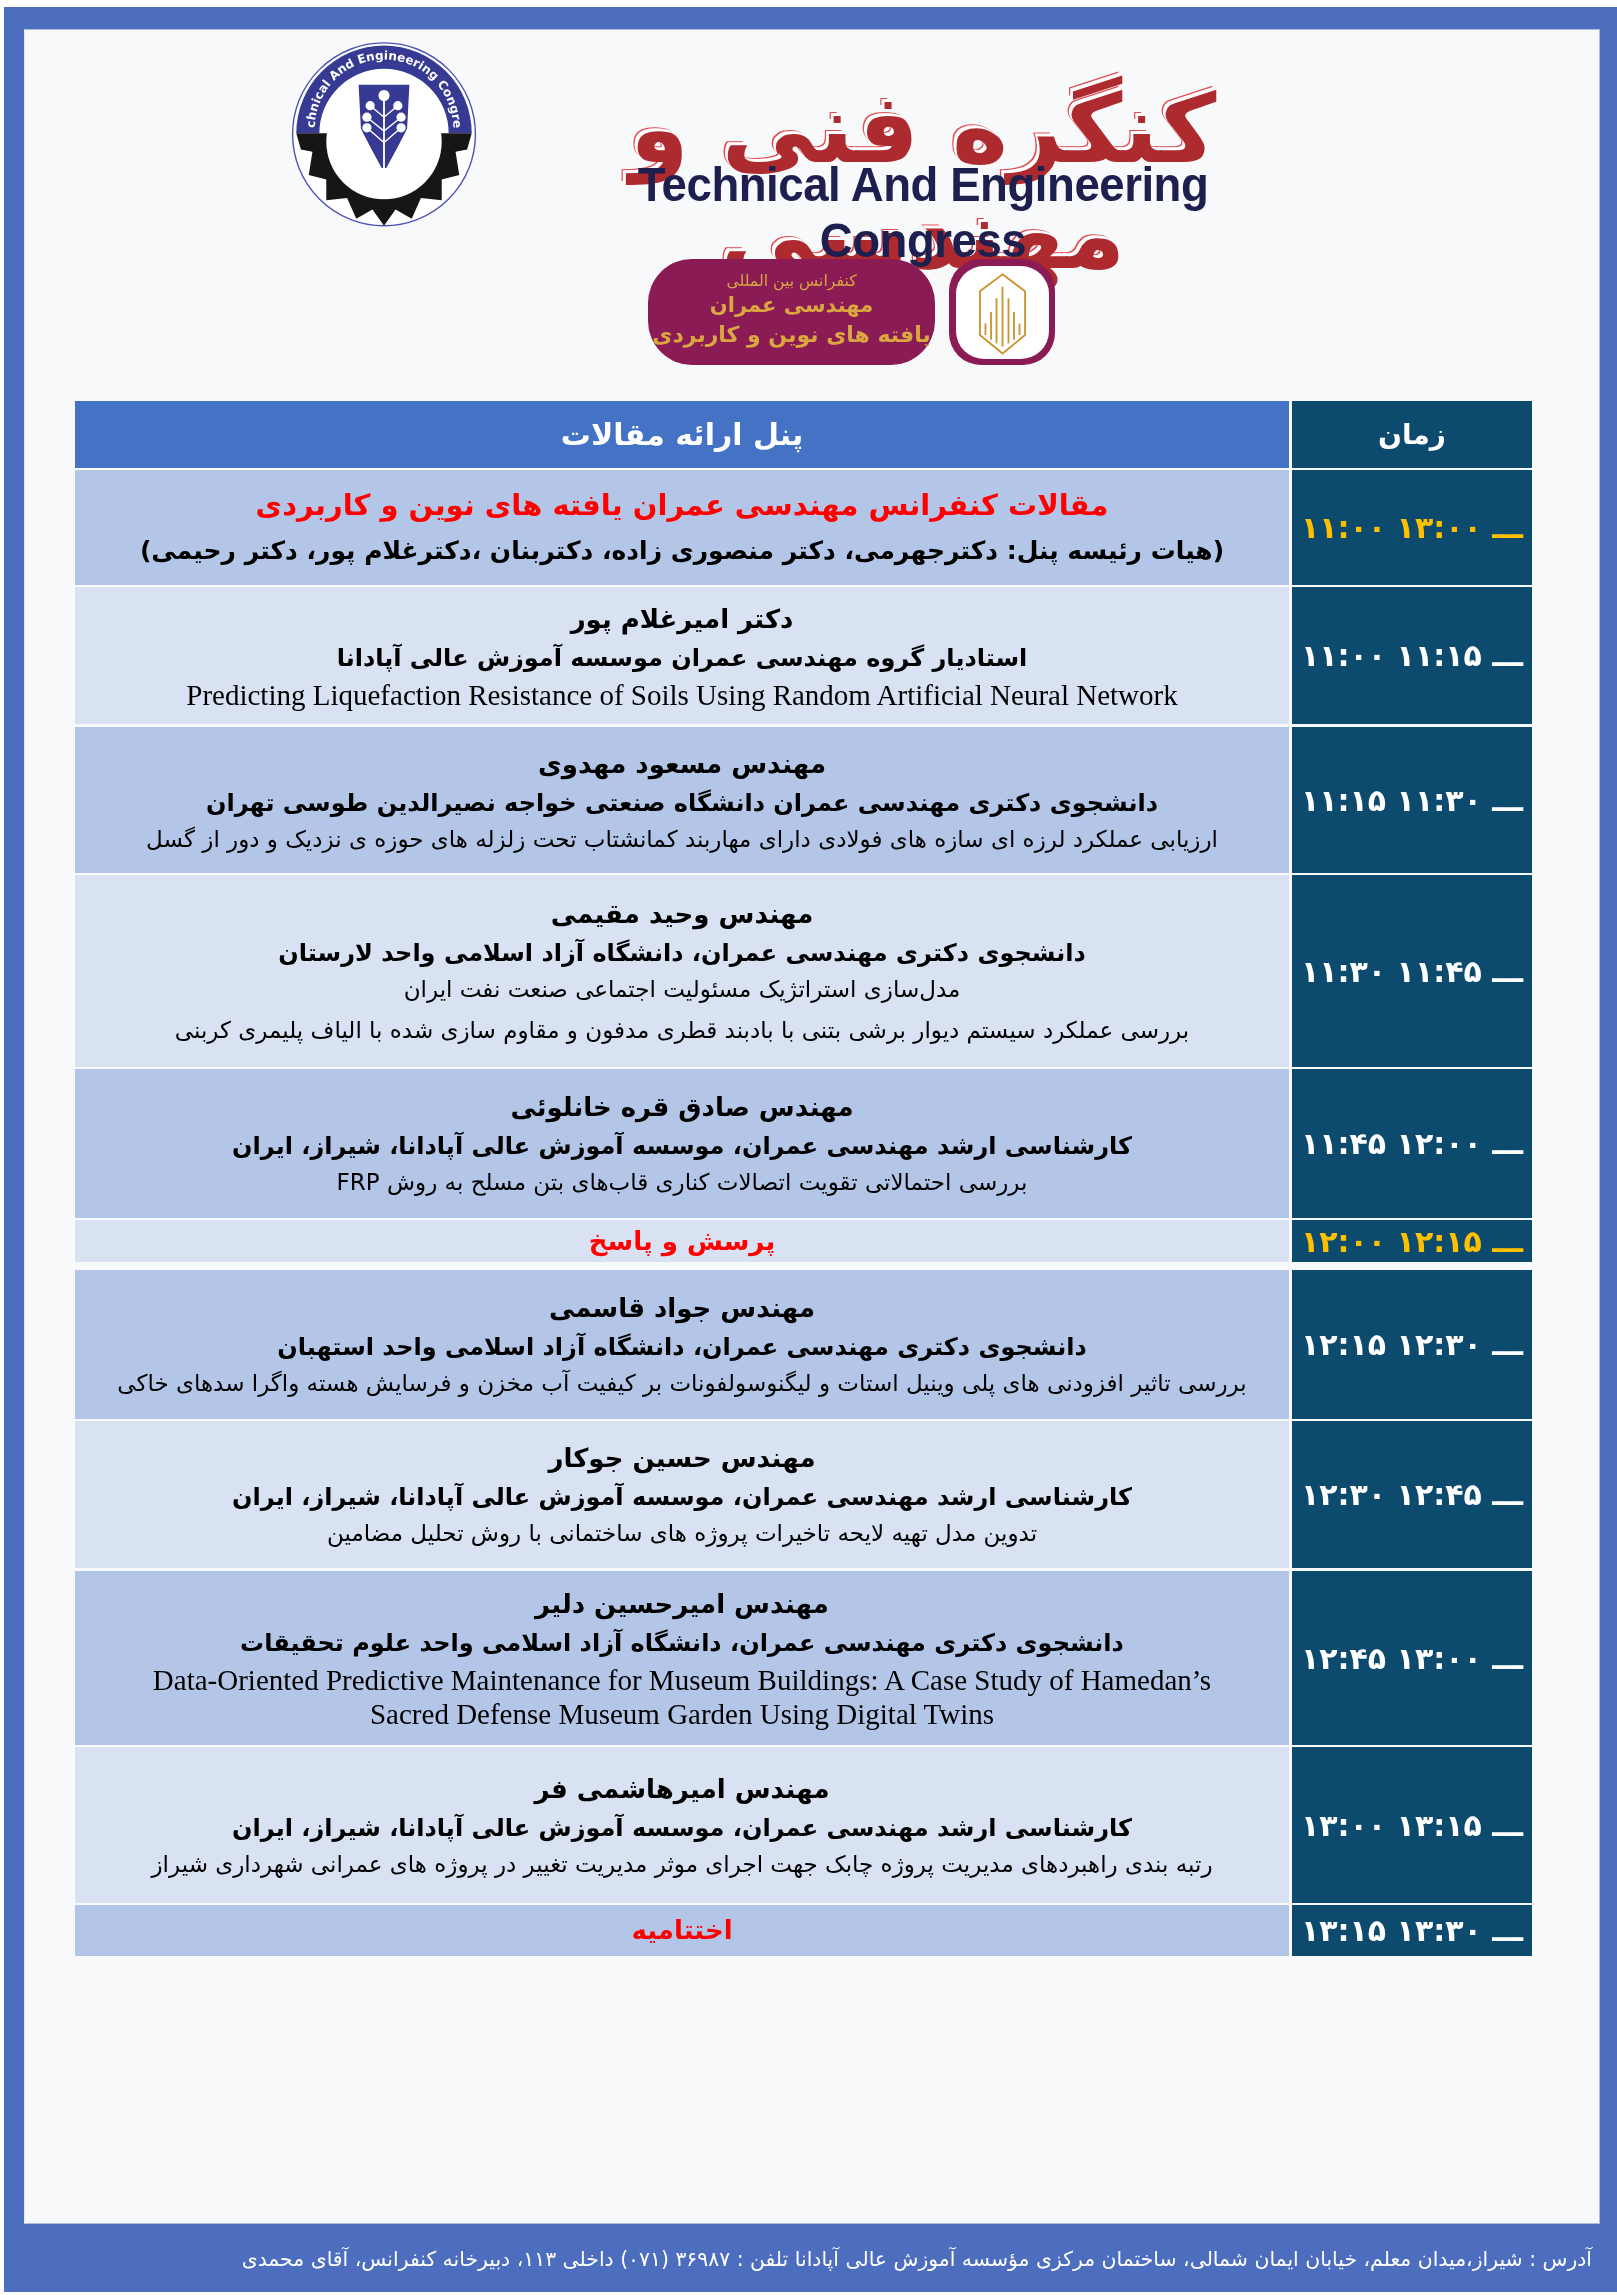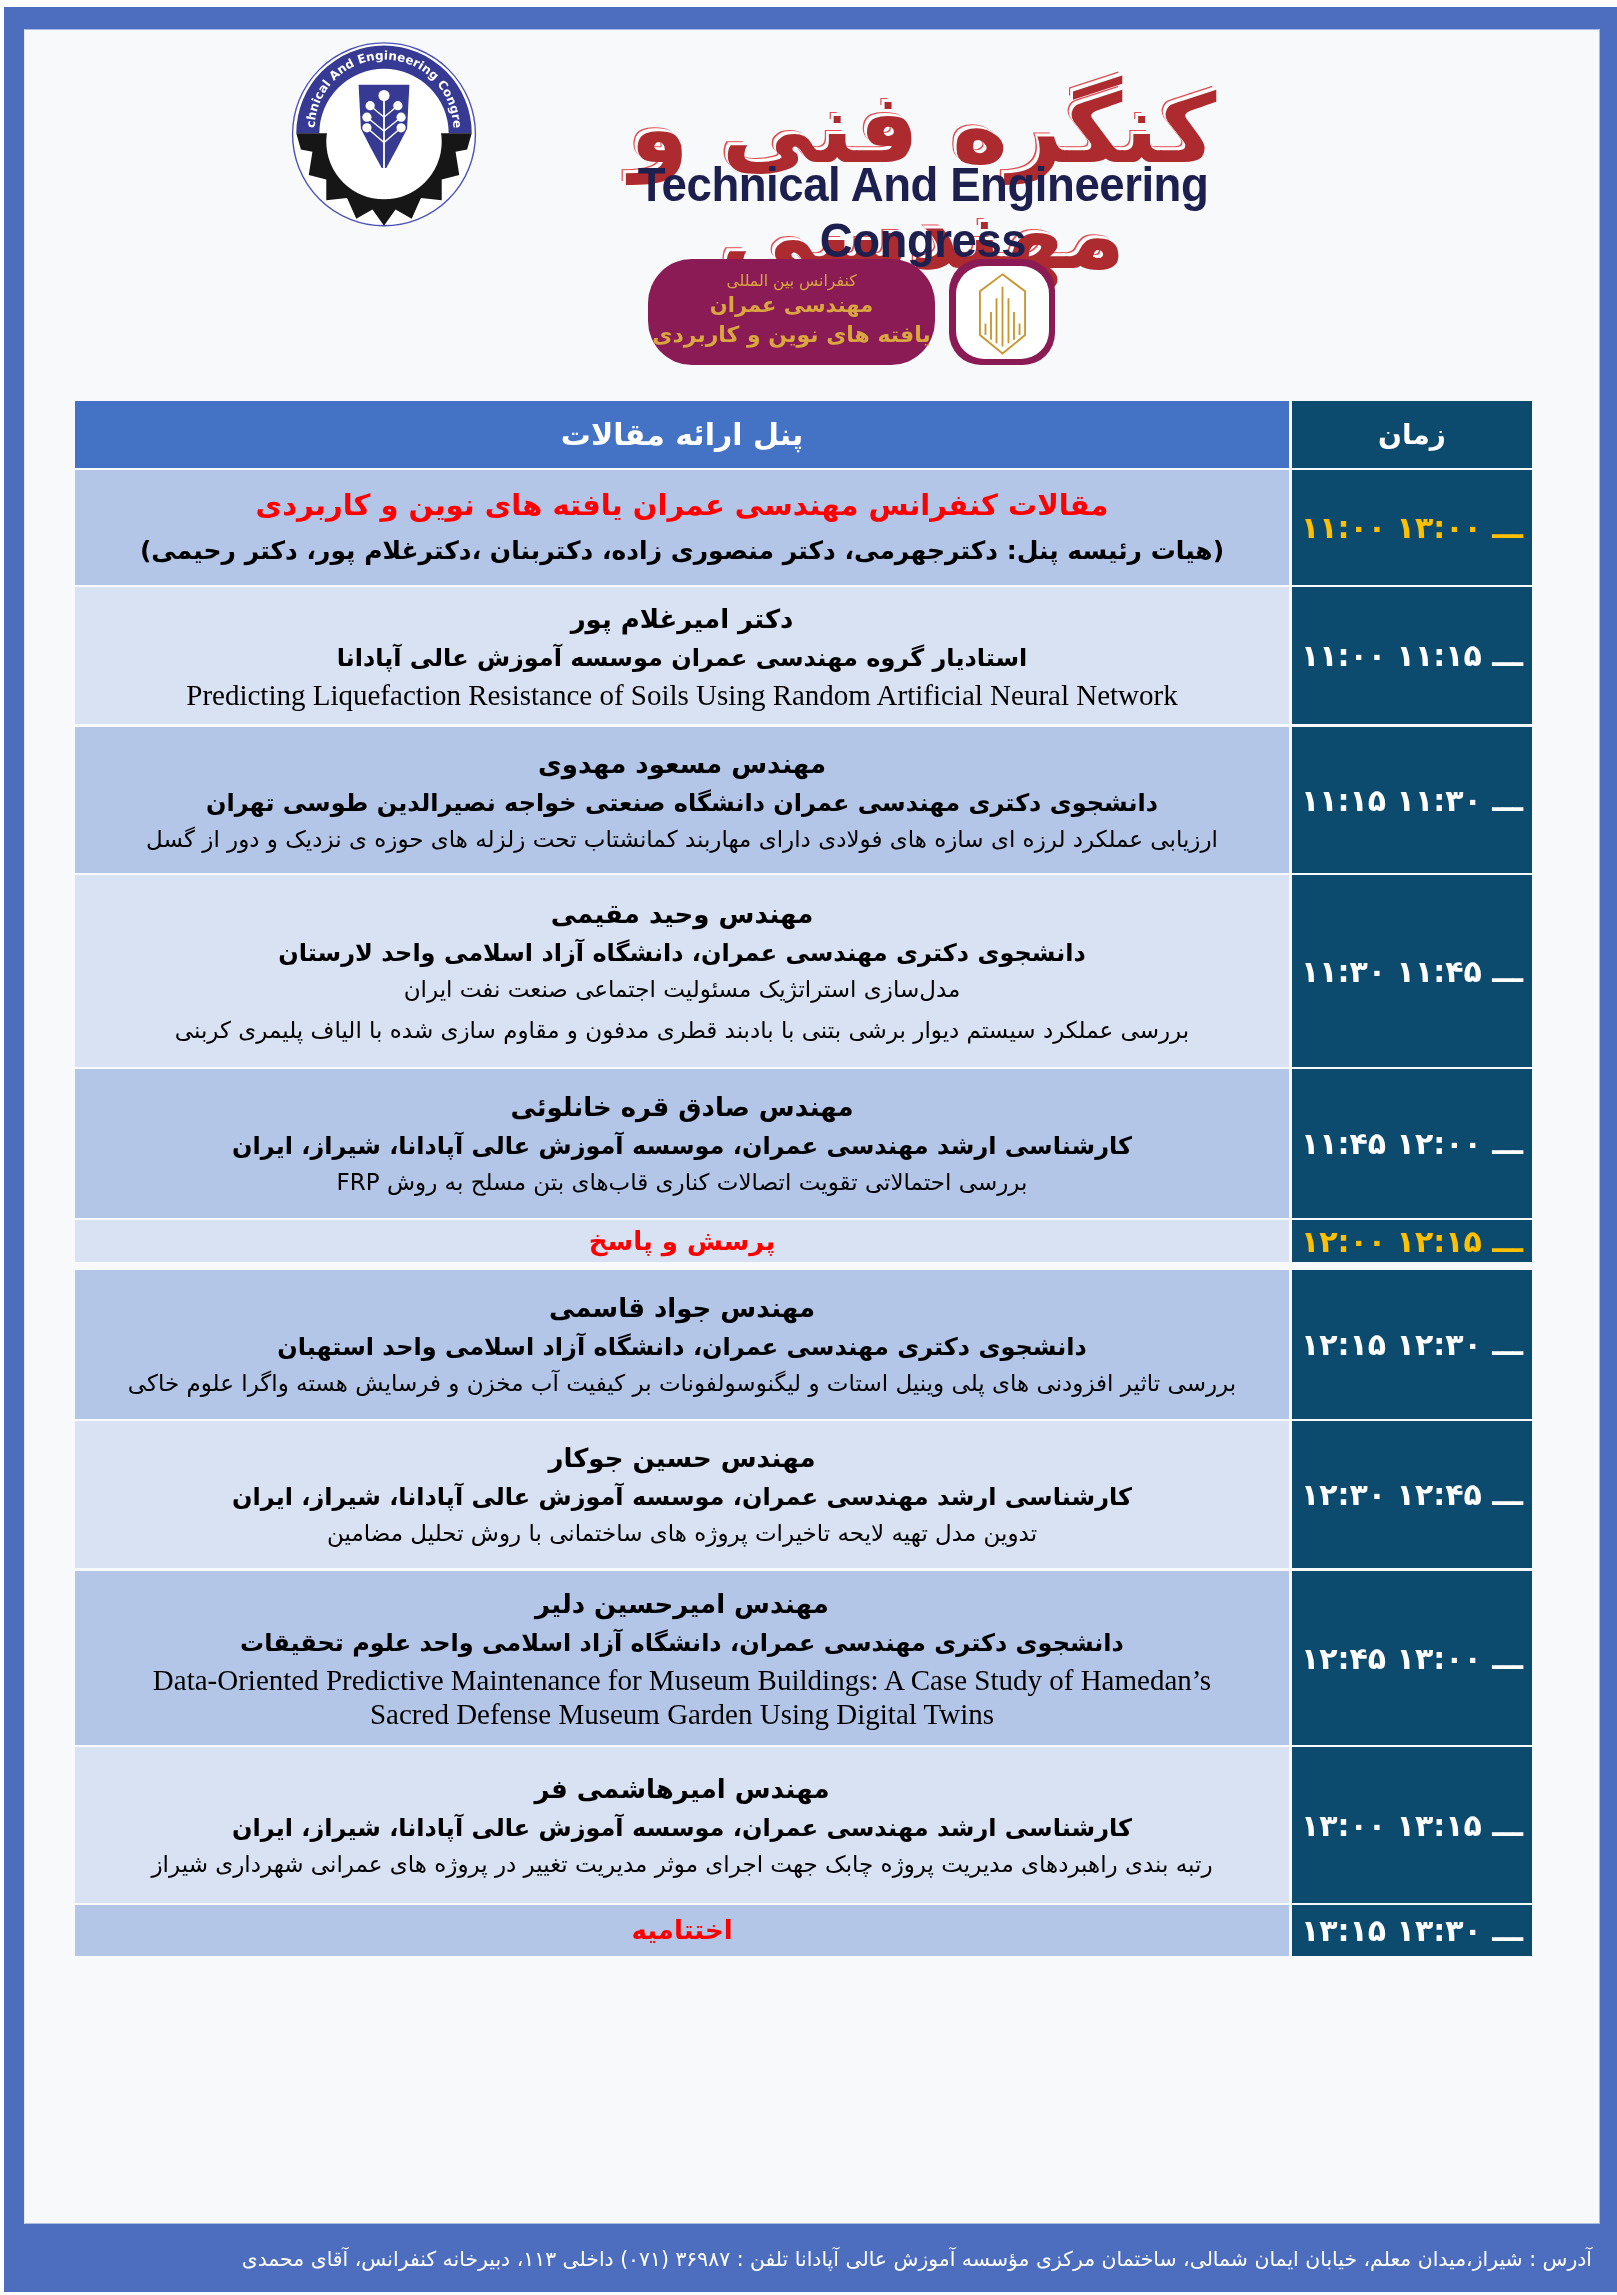--- a/index.html
+++ b/index.html
@@ -204,21 +204,21 @@
     <div class="cell-main">
       <div class="red-title" style="font-size:26px;line-height:37px">پرسش و پاسخ</div>
     </div>
     <div class="cell-time accent">۱۲:۰۰ ـــ ۱۲:۱۵</div>
   </div>
 
   <div class="row dark" style="top:869px;height:149px">
     <div class="cell-main">
       <div class="name">مهندس جواد قاسمی</div>
       <div class="aff">دانشجوی دکتری مهندسی عمران، دانشگاه آزاد اسلامی واحد استهبان</div>
-      <div class="paper">بررسی تاثیر افزودنی های پلی وینیل استات و لیگنوسولفونات بر کیفیت آب مخزن و فرسایش هسته واگرا علوم خاکی</div>
+      <div class="paper">بررسی تاثیر افزودنی های پلی وینیل استات و لیگنوسولفونات بر کیفیت آب مخزن و فرسایش هسته واگرا سدهای خاکی</div>
     </div>
     <div class="cell-time">۱۲:۱۵ ـــ ۱۲:۳۰</div>
   </div>
 
   <div class="row light" style="top:1020px;height:147px">
     <div class="cell-main">
       <div class="name">مهندس حسین جوکار</div>
       <div class="aff">کارشناسی ارشد مهندسی عمران، موسسه آموزش عالی آپادانا، شیراز، ایران</div>
       <div class="paper">تدوین مدل تهیه لایحه تاخیرات پروژه های ساختمانی با روش تحلیل مضامین</div>
     </div>

